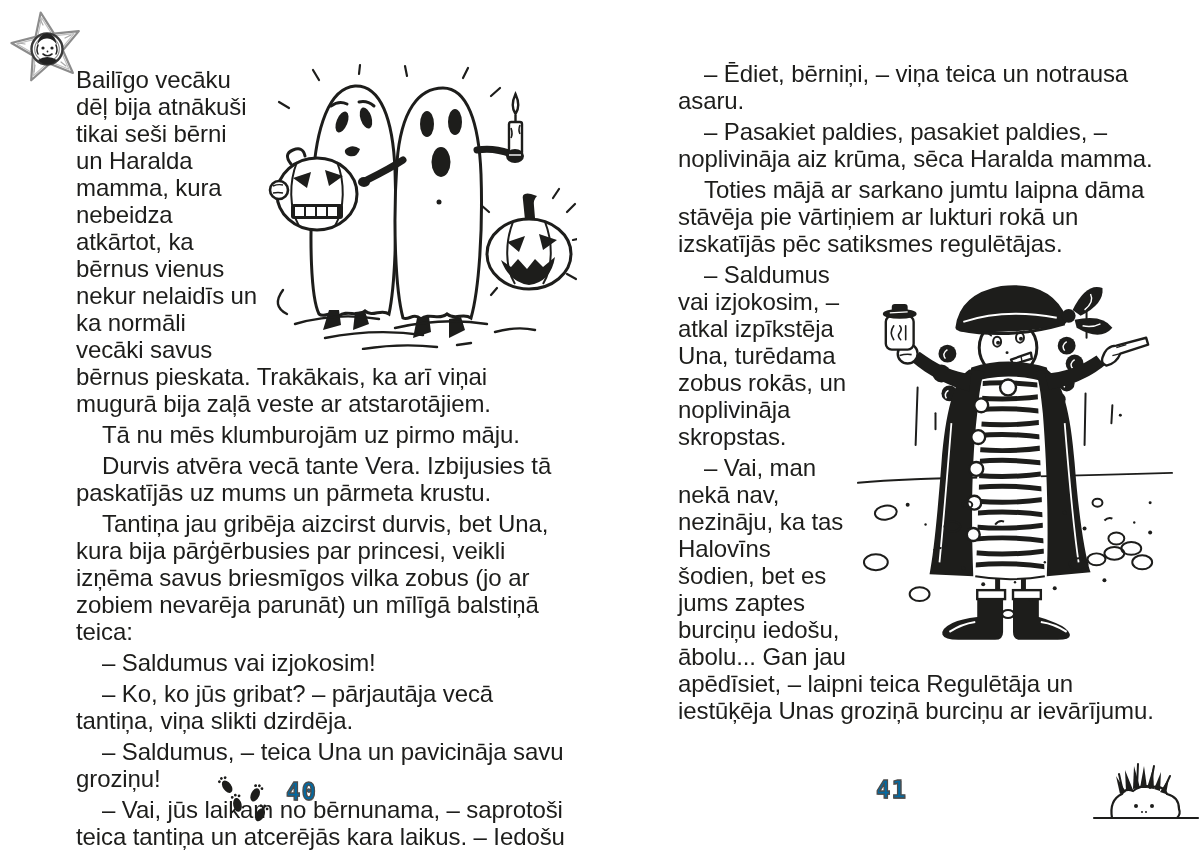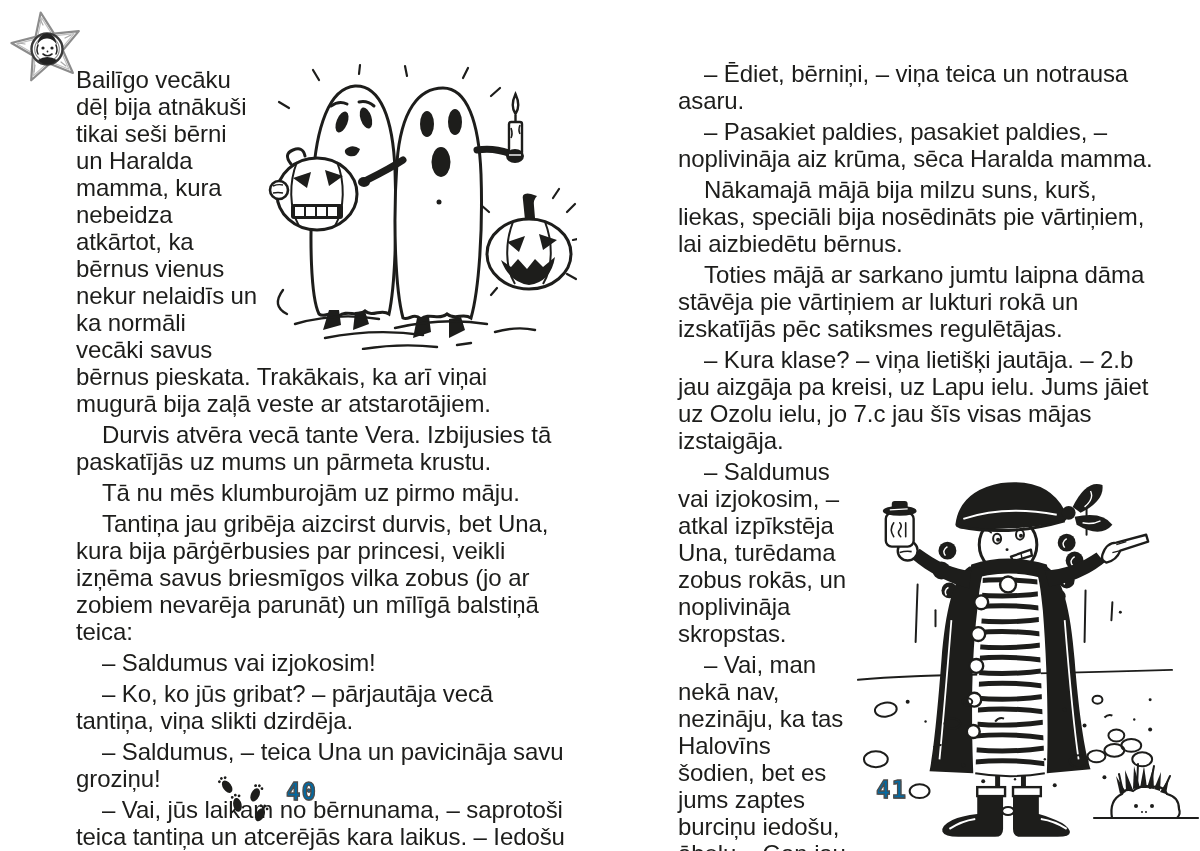--- a/index.html
+++ b/index.html
@@ -125,36 +125,34 @@
         <path d="M28,262 Q70,250 112,257"></path>
         <path d="M128,266 Q176,255 220,262"></path>
         <path d="M58,276 Q108,266 156,273"></path>
         <path d="M96,287 Q134,281 170,285"></path>
         <path d="M228,270 Q250,264 268,268"></path>
         <path d="M190,283 l14,-2"></path>
       </g>
     </svg>
   </div>
   <p class="para">Bailīgo vecāku dēļ bija atnākuši tikai seši bērni un Haralda mamma, kura nebeidza atkārtot, ka bērnus vienus nekur nelaidīs un ka normāli vecāki savus bērnus pieskata. Trakākais, ka arī viņai mugurā bija zaļā veste ar atstarotājiem.</p>
+  <p class="para indent clr">Tā nu mēs klumburojām uz pirmo māju.</p>
   <p class="para indent gap">Durvis atvēra vecā tante Vera. Izbijusies tā paskatījās uz mums un pārmeta krustu.</p>
-  <p class="para indent clr">Tā nu mēs klumburojām uz pirmo māju.</p>
   <p class="para indent">Tantiņa jau gribēja aizcirst durvis, bet Una, kura bija pārģērbusies par princesi, veikli izņēma savus briesmīgos vilka zobus (jo ar zobiem nevarēja parunāt) un mīlīgā balstiņā teica:</p>
   <p class="para indent">– Saldumus vai izjokosim!</p>
   <p class="para indent">– Ko, ko jūs gribat? – pārjautāja vecā tantiņa, viņa slikti dzirdēja.</p>
   <p class="para indent">– Saldumus, – teica Una un pavicināja savu groziņu!</p>
   <p class="para indent">– Vai, jūs laikam no bērnunama, – saprotoši teica tantiņa un atcerējās kara laikus. – Iedošu jums ābolīšus. To man pilns dārzs.</p>
   <p class="para indent">Manu RIMI maisiņu viņa devīgi piebēra pilnu ar āboliem.</p>
 </div>
 
 <div class="text-col col-right">
   <p class="para indent">– Ēdiet, bērniņi, – viņa teica un notrausa asaru.</p>
   <p class="para indent">– Pasakiet paldies, pasakiet paldies, – noplivināja aiz krūma, sēca Haralda mamma.</p>
-  <p class="para indent gap">Nākamajā mājā bija milzu suns, kurš, liekas, speciāli bija nosēdināts pie vārtiņiem, lai aizbiedētu bērnus.</p>
   <p class="para indent">Toties mājā ar sarkano jumtu laipna dāma stāvēja pie vārtiņiem ar lukturi rokā un izskatījās pēc satiksmes regulētājas.</p>
-  <p class="para indent">– Kura klase? – viņa lietišķi jautāja. – 2.b jau aizgāja pa kreisi, uz Lapu ielu. Jums jāiet uz Ozolu ielu, jo 7.c jau šīs visas mājas izstaigāja.</p>
   <div class="illo illo-pirate">
     <svg width="318" height="380" viewBox="0 0 320 380">
       <g stroke="#1d1d1b" stroke-width="2" fill="none" stroke-linecap="round">
         <path d="M62,124 L60,182"></path>
           <path d="M80,150 L80,166"></path>
         <path d="M232,34 L232,74"></path>
           <path d="M231,130 L230,182"></path>
         <path d="M258,142 L257,160"></path>
         <path d="M2,220 C60,214 130,216 318,210"></path>
       </g>

